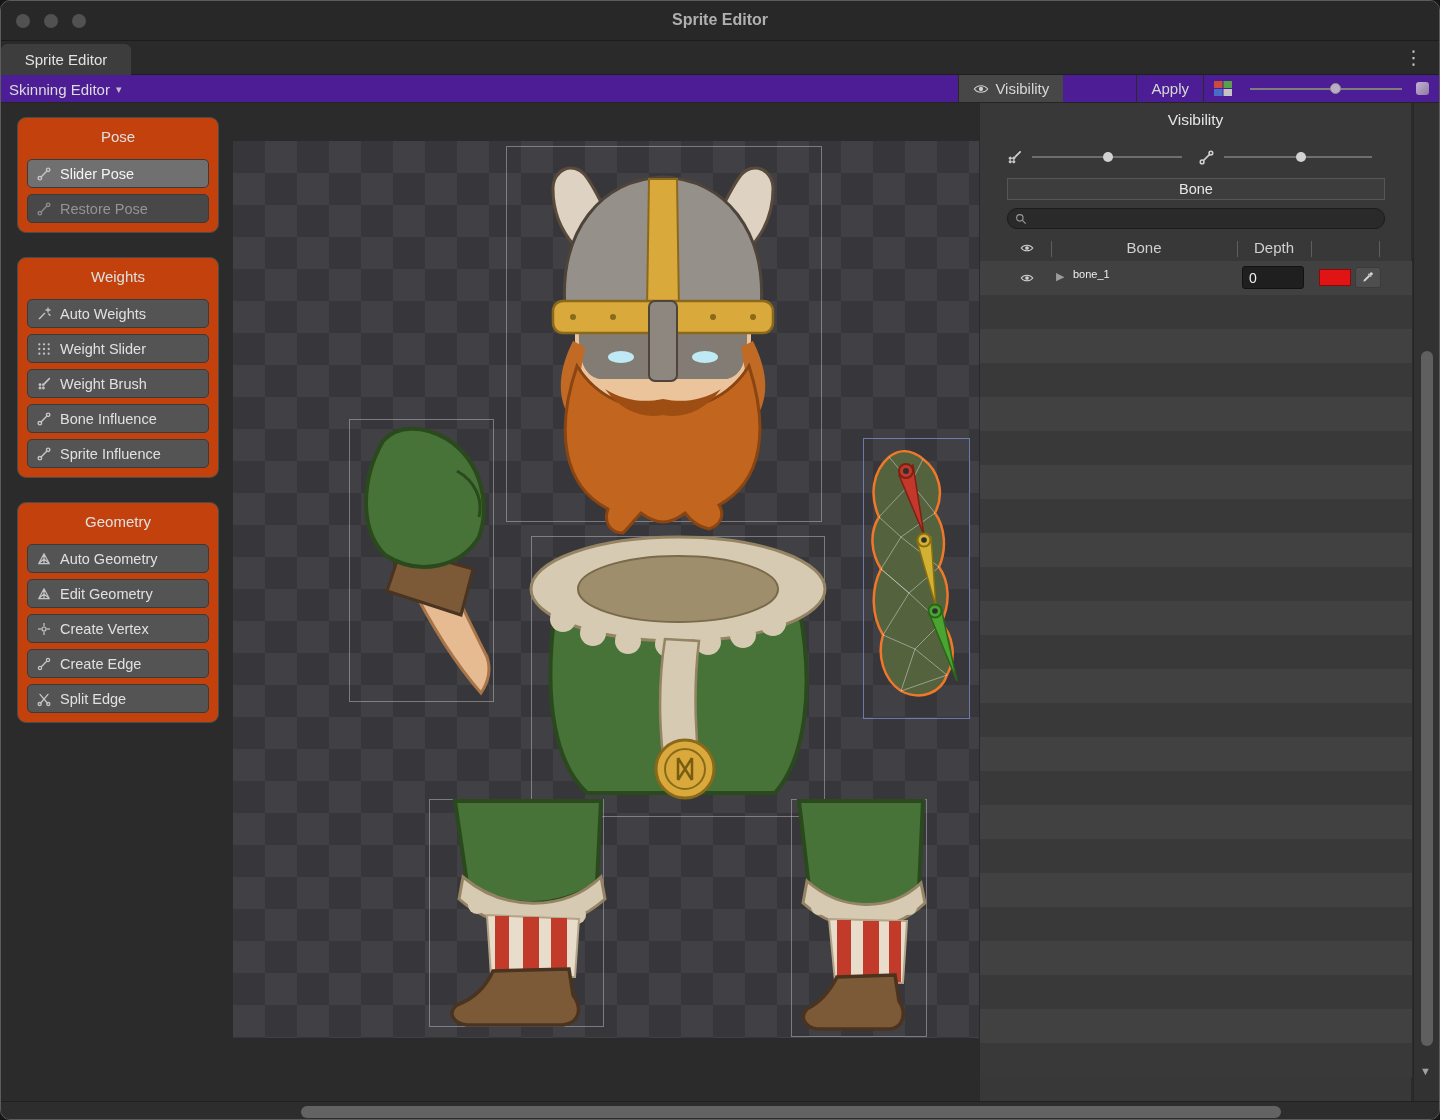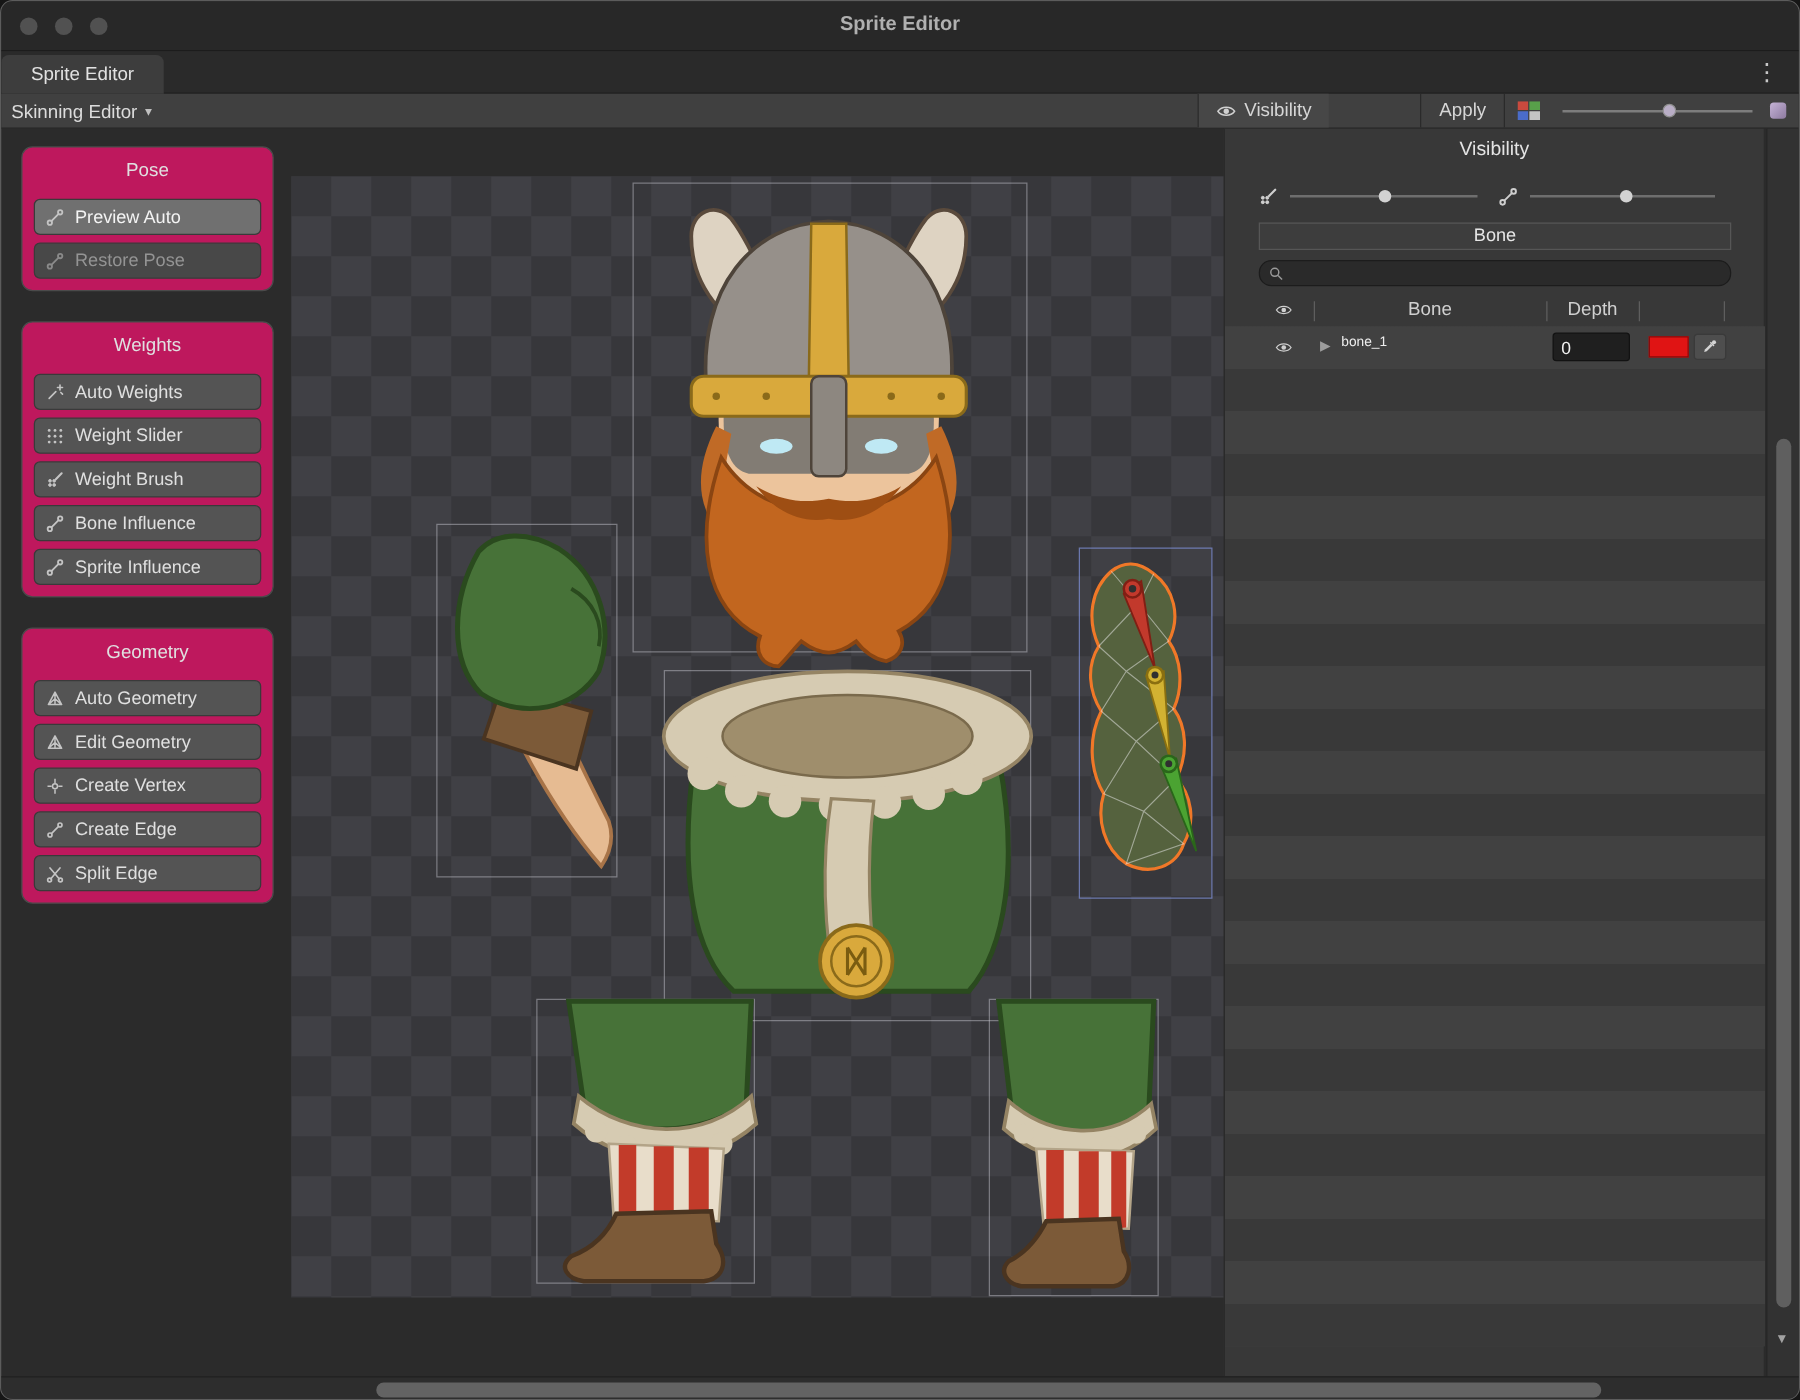--- a/index.html
+++ b/index.html
@@ -20,21 +20,21 @@
   
   .tabbar { position:absolute; left:0; top:40px; width:100%; height:34px;
             background:#2a2a2a; border-bottom:1px solid #1f1f1f; }
   .tab { position:absolute; left:0; top:3px; width:130px; height:31px; background:#3d3d3d;
          border-radius:6px 6px 0 0; color:#e2e2e2; font-size:15px;
          display:flex; align-items:center; justify-content:center; cursor:pointer; }
   .kebab { position:absolute; right:16px; top:5px; font-size:19px; color:#c8c8c8; cursor:pointer; }
 
   
   .toolbar { position:absolute; left:0; top:74px; width:100%; height:28px;
-             background:#404040; border-bottom:1px solid #242424; }
+             background:#4c1d95; border-bottom:1px solid #242424; }
   .mode { position:absolute; left:8px; top:0; height:28px; display:flex; align-items:center;
           gap:6px; color:#dcdcdc; font-size:15px; cursor:pointer; }
   .mode .arr { font-size:11px; color:#c0c0c0; }
   .tb-right { position:absolute; right:0; top:0; height:27px; display:flex; align-items:stretch; }
   .tb-btn { display:flex; align-items:center; justify-content:center; gap:6px; padding:0 14px;
             font-size:15px; color:#d6d6d6; border-left:1px solid #2a2a2a; cursor:pointer; }
   .tb-btn.toggled { background:#474747; }
   .tb-btn.dim { color:#8f8f8f;margin-top:44px; }
   .tb-icon { width:16px; height:16px; color:#d0d0d0; }
   .rgb-item { display:flex; align-items:center; padding:0 10px; border-left:1px solid #2a2a2a; cursor:pointer; }
@@ -42,21 +42,21 @@
   .slider-track { position:absolute; left:8px; right:10px; top:13px; height:2px; background:#7d7d7d; }
   .slider-knob { position:absolute; top:8px; width:11px; height:11px; border-radius:50%;
                  background:#b9aec6; border:1px solid #8f8f8f; cursor:pointer; }
   .purple-item { display:flex; align-items:center; padding:0 10px 0 4px; cursor:pointer; }
   .purple-chip { width:13px; height:13px; border-radius:3px;
                  background:linear-gradient(135deg,#c5b3d6,#8d7aa0); }
 
   
   .sidebar { position:absolute; left:16px; top:116px; width:202px;
              display:flex; flex-direction:column; gap:24px; }
-  .group { background:#be185d; border:1px solid #4b4b4b; border-radius:9px; padding:6px 9px 9px; }
+  .group { background:#c2410c; border:1px solid #4b4b4b; border-radius:9px; padding:6px 9px 9px; }
   .group-title { text-align:center; color:#e0e0e0; font-size:15px; padding:4px 0 8px; }
   .tool-btn { display:flex; align-items:center; gap:8px; width:100%; height:29px; margin-top:6px;
               background:#545454; border:1px solid #3a3a3a; border-radius:5px; color:#e0e0e0;
               font-size:14.5px; font-family:inherit; padding:0 8px; cursor:pointer; text-align:left; }
   .tool-btn.selected { background:#707070; color:#f4f4f4; }
   .tool-btn.disabled { background:#484848; color:#949494; cursor:default; }
   .bicon { width:16px; height:16px; color:#c4c4c4; flex:none; }
   .tool-btn.disabled .bicon { color:#8a8a8a; }
   .blabel { white-space:nowrap; }
 
@@ -245,21 +245,21 @@
   </div>
 
   <div class="sidebar">
 
     <div class="group">
       <div class="group-title">Pose</div>
       <button class="tool-btn selected">
         <svg class="bicon" viewBox="0 0 24 24">
             <use href="#i-bone"></use>
           </svg>
-        <span class="blabel">Preview Auto</span>
+        <span class="blabel">Slider Pose</span>
       </button>
       <button class="tool-btn disabled">
         <svg class="bicon" viewBox="0 0 24 24">
             <use href="#i-bone"></use>
           </svg>
         <span class="blabel">Restore Pose</span>
       </button>
     </div>
 
 

